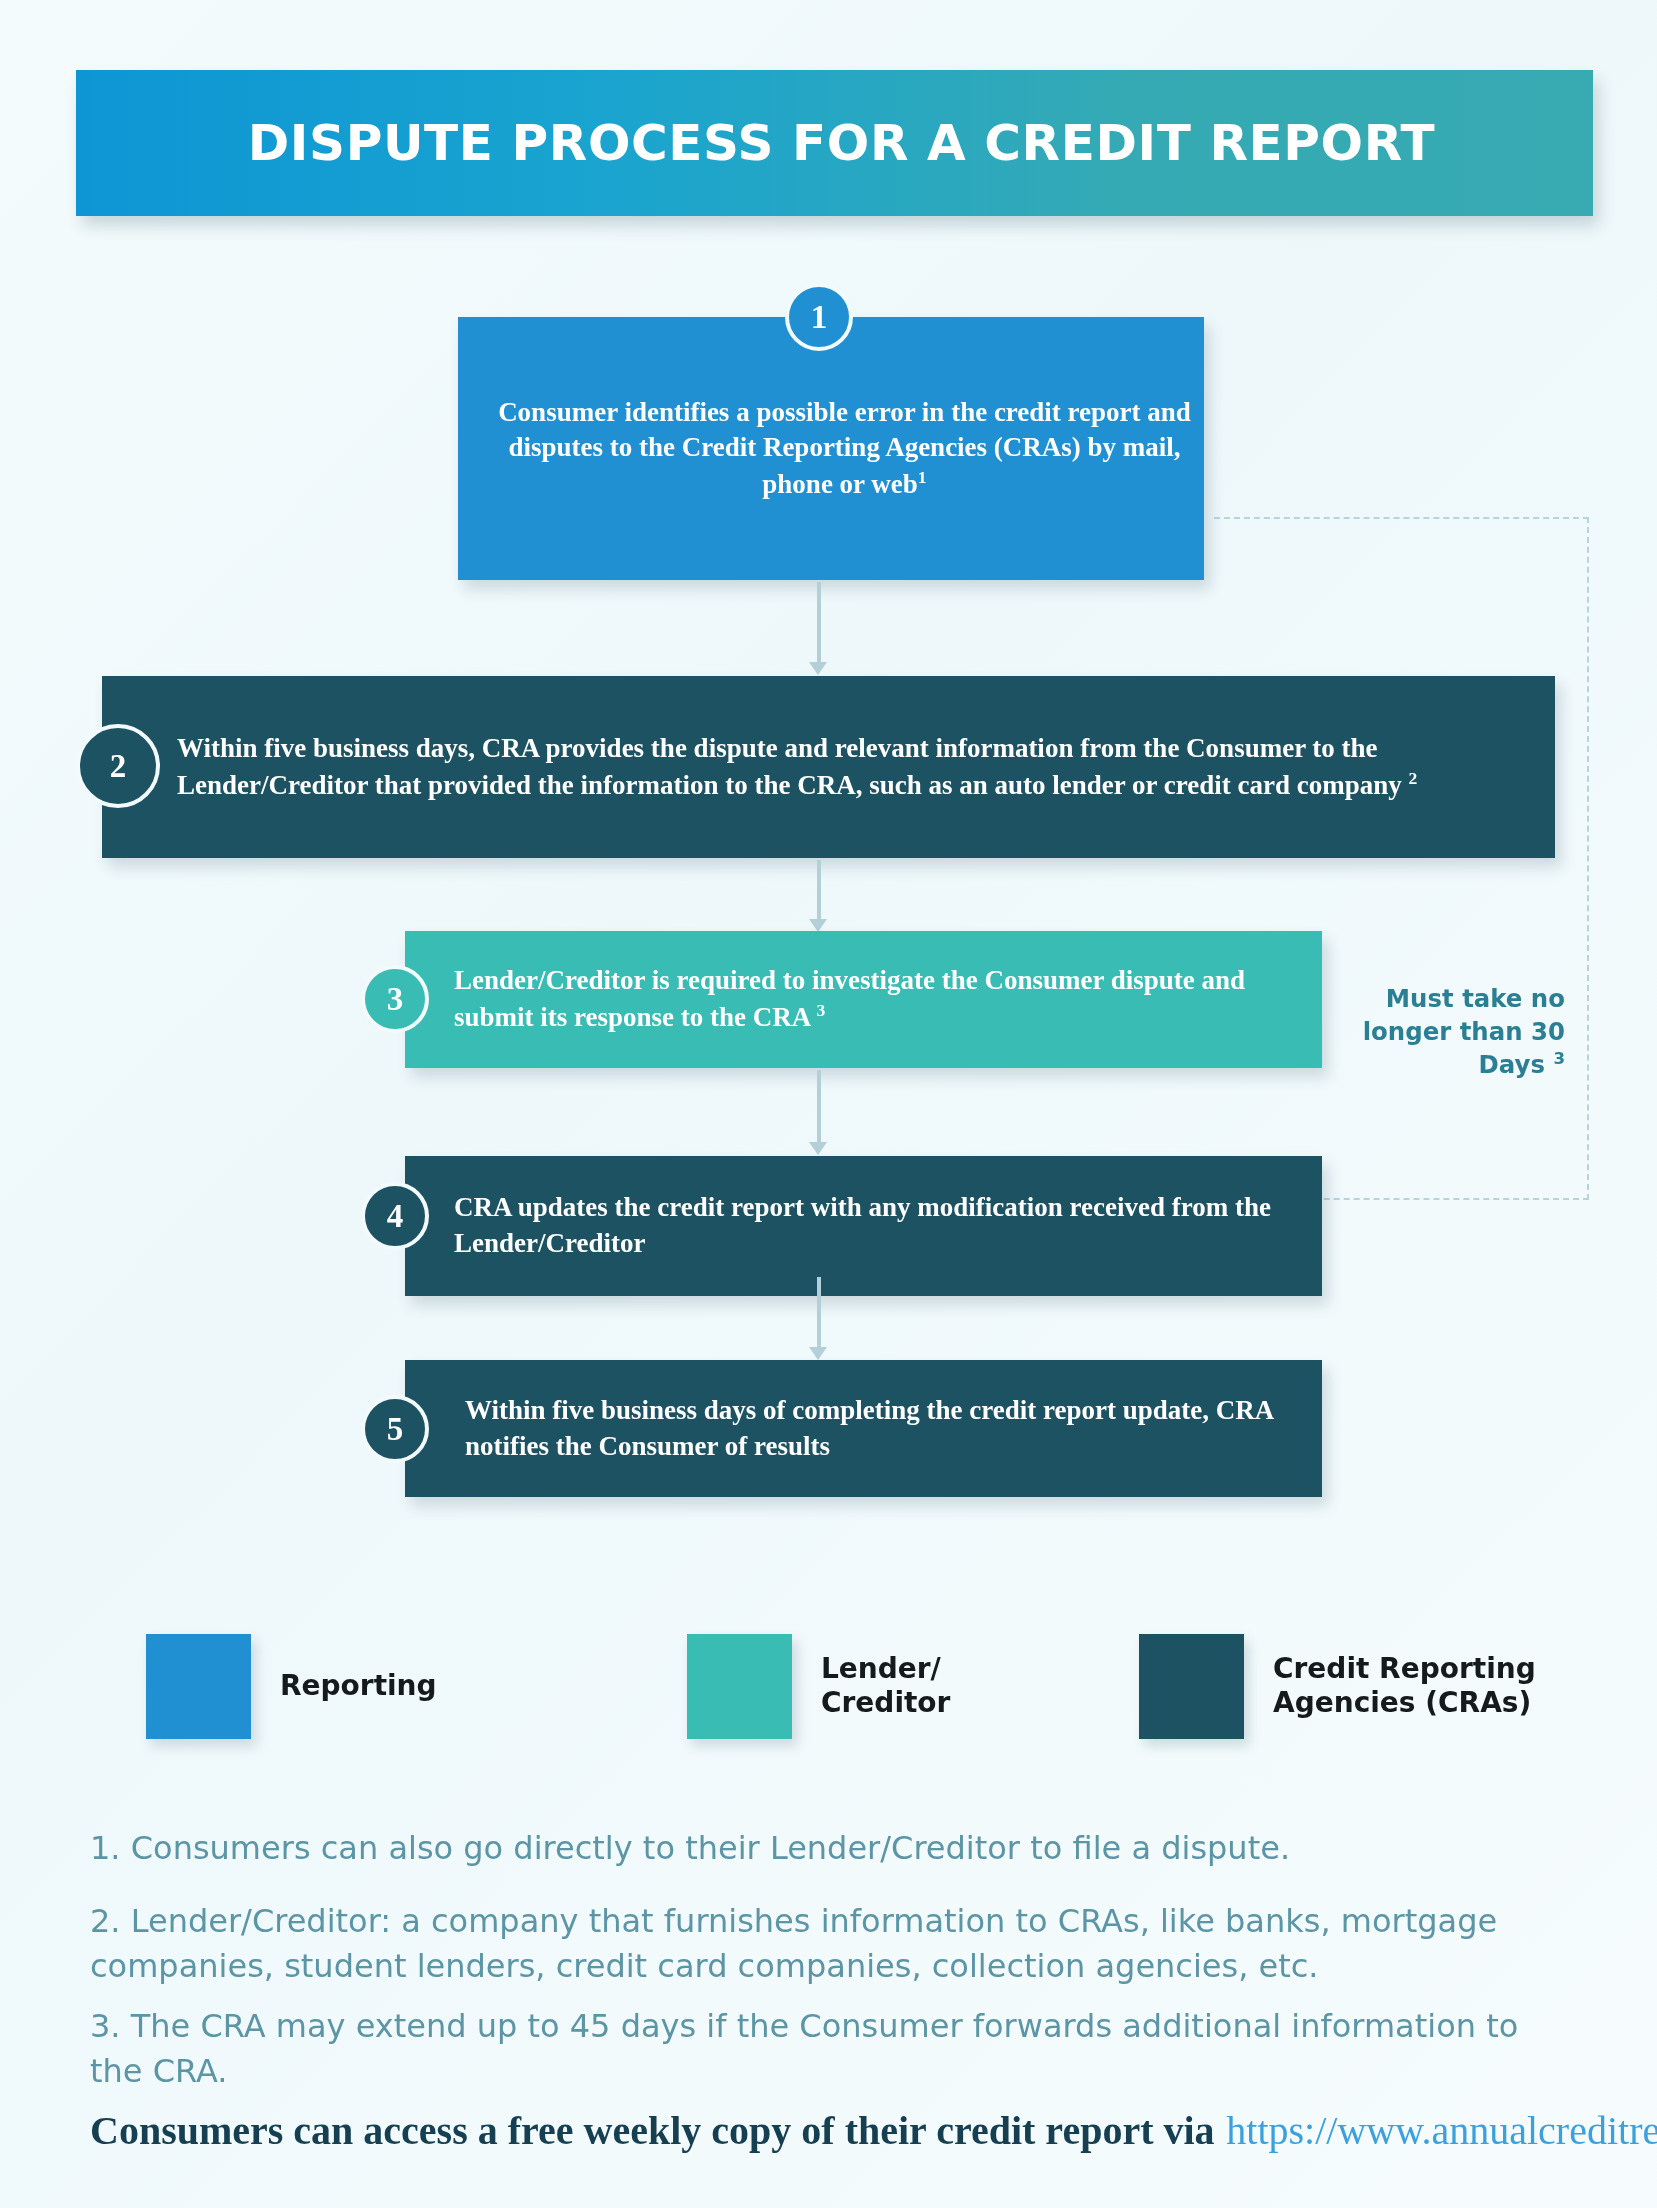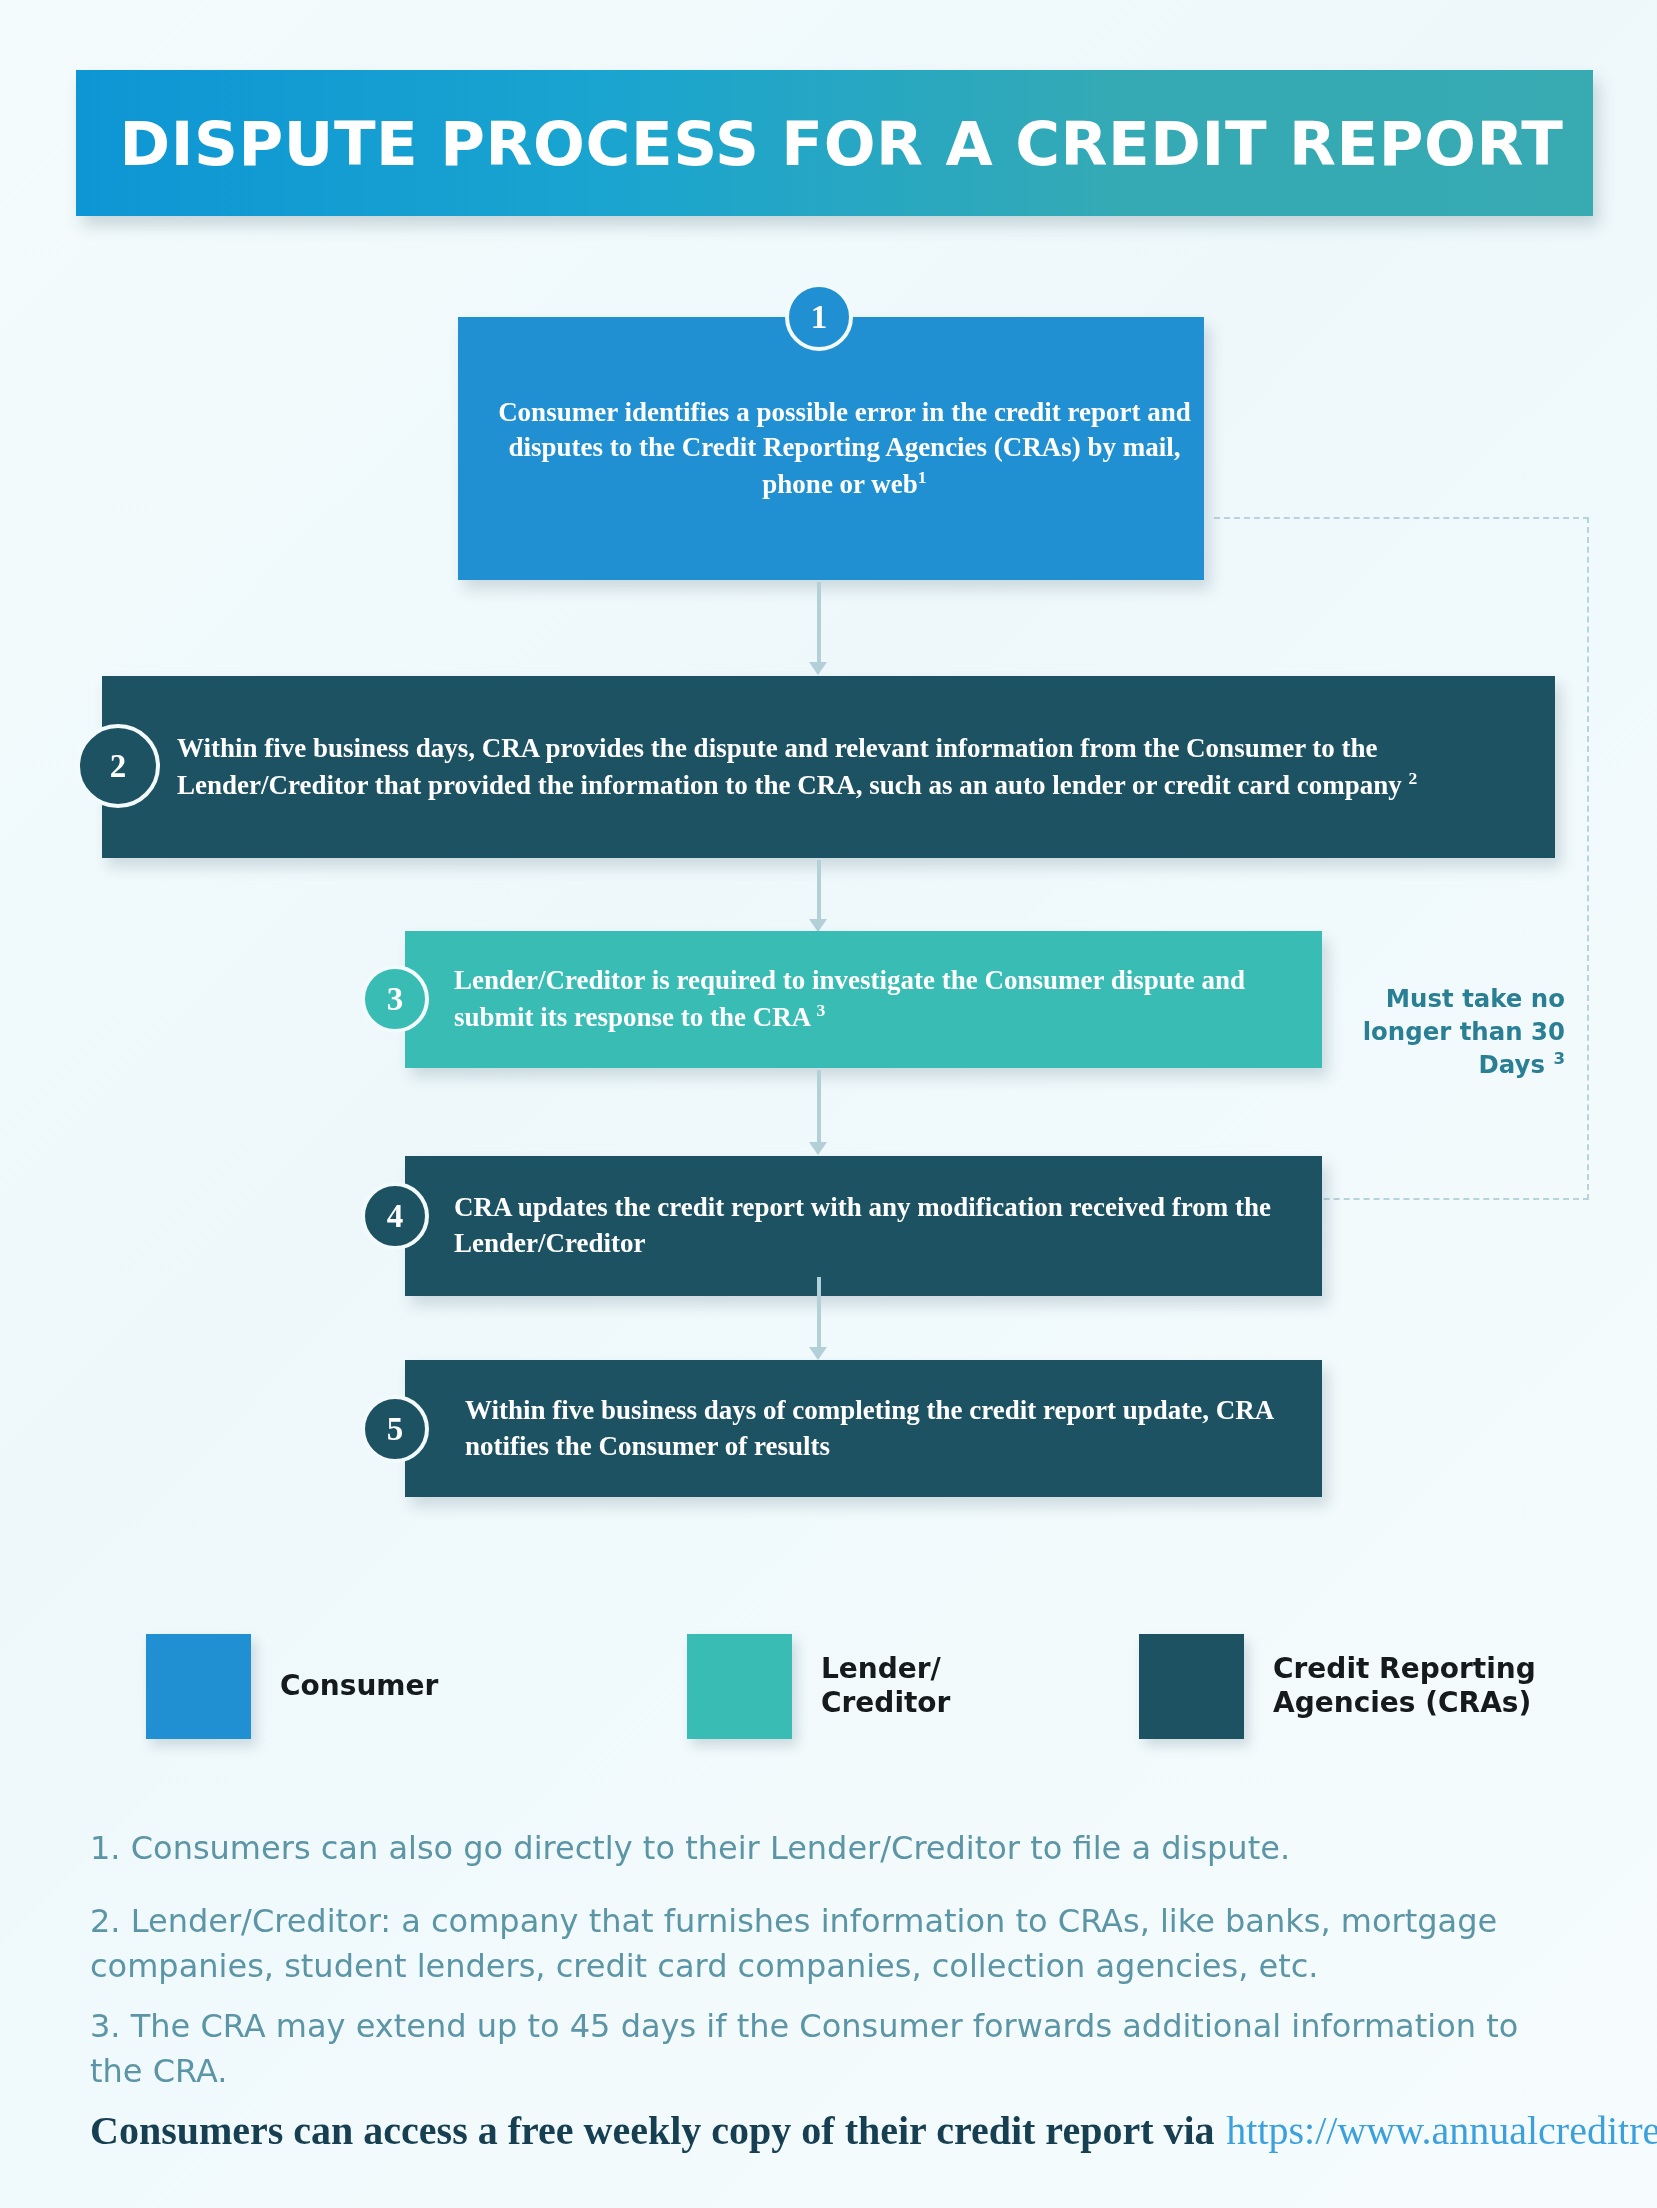--- a/index.html
+++ b/index.html
@@ -29,21 +29,21 @@
     background: linear-gradient(90deg, #0d96d4 0%, #1aa4cf 35%, #35aab4 70%, #37aab2 100%);
     box-shadow: 5.9px 9.8px 15.6px rgba(40,80,95,0.22);
     display: flex;
     align-items: center;
     justify-content: center;
   }
   .banner-title {
     color: #ffffff;
     font-family: "DejaVu Sans", sans-serif;
     font-weight: bold;
-    font-size: 61px;
+    font-size: 50px;
     letter-spacing: 0.6px;
     white-space: nowrap;
     text-align: center;
     margin-left: 14px;
   }
 
   
   .step {
     position: absolute;
     box-shadow: 5.9px 8.8px 13.7px rgba(40,80,95,0.18);
@@ -293,21 +293,21 @@
   <div class="arrow" id="arrow4"></div>
 
   <div class="step" id="step5">
     <div class="step-text"><span>Within five business days of completing the credit report update, CRA notifies the Consumer of results</span></div>
   </div>
   <div class="badge" id="badge5">5</div>
 
   <div id="legend">
     <div class="legend-item" id="legend-0">
       <div class="swatch" style="background:#2090d2"></div>
-      <div class="legend-label">Consumer</div>
+      <div class="legend-label">Reporting</div>
     </div>
     <div class="legend-item" id="legend-1">
       <div class="swatch" style="background:#38bcb4"></div>
       <div class="legend-label">Lender/
 Creditor</div>
     </div>
     <div class="legend-item" id="legend-2">
       <div class="swatch" style="background:#1d5263"></div>
       <div class="legend-label">Credit Reporting
 Agencies (CRAs)</div>

